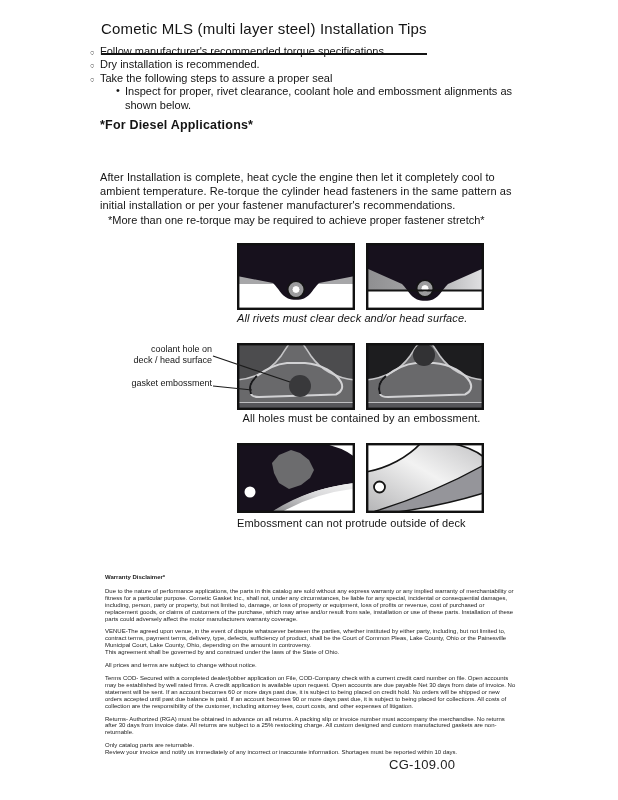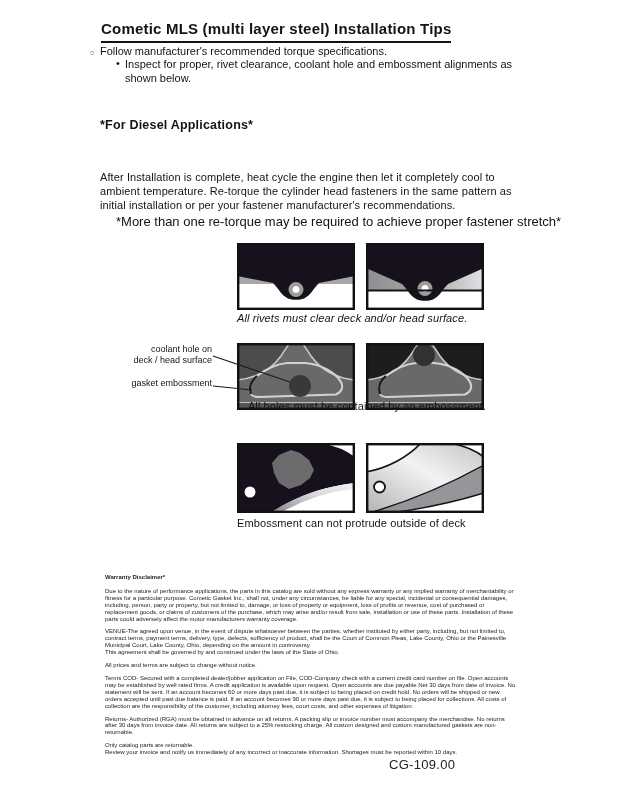--- a/index.html
+++ b/index.html
@@ -3,35 +3,35 @@
 <meta charset="utf-8">
 <style>
   html,body{margin:0;padding:0;background:#fff;}
   .page{
     position:relative;width:618px;height:800px;background:#ffffff;overflow:hidden;
     font-family:"Liberation Sans",sans-serif;color:#141414;
   }
   .abs{position:absolute;}
   
   .title{
-    left:101px;top:20px;font-size:15px;font-weight:bold;letter-spacing:.2px;
-    border-bottom:2px solid #141414;padding-bottom:4px;
+    left:101px;top:20px;font-size:15px;font-weight:normal;letter-spacing:.2px;
+    border-bottom:2px solid #141414;padding-bottom:16px;
   }
   
   .tips{left:90px;top:45px;width:445px;font-size:11px;line-height:13.4px;}
   .b1{position:relative;padding-left:10px;}
   .b1::before{content:"○";position:absolute;left:0;top:1px;font-size:7.5px;}
   .b2{position:relative;padding-left:10px;margin-left:25px;}
   .b2::before{content:"•";position:absolute;left:1px;top:-1px;font-size:11px;}
   
   .h2{left:100px;top:118px;font-size:12.5px;font-weight:bold;letter-spacing:.2px;text-align:center;}
   .para{width:426px;font-size:11px;line-height:14px;letter-spacing:.1px;}
   .p1{left:100px;top:136px;}
   .p2{left:100px;top:170px;}
-  .note{left:116px;top:214px;font-size:13px;}
+  .note{left:108px;top:214px;font-size:11px;}
   
   .dlabel{width:118px;text-align:center;font-size:13px;letter-spacing:.4px;color:#7f1d1d;margin-top:17px;}
   .cap{font-size:11px;line-height:13px;color:#141414;letter-spacing:.1px;}
   .svgbox{position:absolute;display:block;}
   .ann{position:absolute;left:60px;width:152px;text-align:right;font-size:9px;line-height:10.5px;color:#161616;}
   
   .warranty{left:105px;top:574px;width:412px;font-size:6px;line-height:6.9px;color:#222;}
   .warranty .wh{font-weight:bold;margin-bottom:7px;}
   .warranty p{margin:0 0 6px 0;}
   .warranty .tight{margin:0;}
@@ -39,20 +39,22 @@
 </style>
 </head>
 <body>
 
 <div class="page">
 
   <div class="abs title">Cometic MLS (multi layer steel) Installation Tips</div>
 
   <div class="abs tips">
     <div class="b1">Follow manufacturer's recommended torque specifications.</div>
+    <div class="b1">Dry installation is recommended.</div>
+    <div class="b1">Take the following steps to assure a proper seal</div>
     <div class="b2">Inspect for proper, rivet clearance, coolant hole and embossment alignments as shown below.</div>
   </div>
 
   <div class="abs h2">*For Diesel Applications*</div>
   <div class="abs para p2">After Installation is complete, heat cycle the engine then let it completely cool to ambient temperature. Re-torque the cylinder head fasteners in the same pattern as initial installation or per your fastener manufacturer's recommendations.</div>
   <div class="abs note">*More than one re-torque may be required to achieve proper fastener stretch*</div>
 
   <div class="abs dlabel" style="left:237px;top:228px;">RIGHT</div>
   <div class="abs dlabel" style="left:366px;top:228px;">WRONG</div>
 
@@ -117,21 +119,21 @@
     <path d="M14,51 C12,44 13,39 20,33" fill="none" stroke="#18181a" stroke-width="2.2"></path>
     <circle cx="58" cy="12" r="11" fill="#323234"></circle>
     <rect x="1.2" y="1.2" width="115.6" height="64.6" fill="none" stroke="#111111" stroke-width="2.4"></rect>
   </svg>
 
   <svg class="svgbox" style="left:210px;top:352px;" width="92" height="44" viewBox="0 0 92 44">
     <line x1="3" y1="4" x2="80" y2="30" stroke="#1c1c1c" stroke-width="1.2"></line>
     <line x1="3" y1="34" x2="42" y2="38" stroke="#1c1c1c" stroke-width="1.2"></line>
   </svg>
 
-  <div class="abs cap" style="left:237px;top:400px;width:249px;text-align:right;">All holes must be contained by an embossment.</div>
+  <div class="abs cap" style="left:237px;top:412px;width:249px;text-align:center;">All holes must be contained by an embossment.</div>
 
   <div class="abs dlabel" style="left:237px;top:429px;">RIGHT</div>
   <div class="abs dlabel" style="left:366px;top:429px;">WRONG</div>
 
   <svg class="svgbox" style="left:237px;top:443px;" width="118" height="70" viewBox="0 0 118 70">
     <defs>
       <linearGradient id="r3a" x1="0" y1="1" x2="1" y2="0">
         <stop offset="0" stop-color="#8a8a8c"></stop>
           <stop offset="0.6" stop-color="#d9d9db"></stop>
           <stop offset="1" stop-color="#efefef"></stop>

